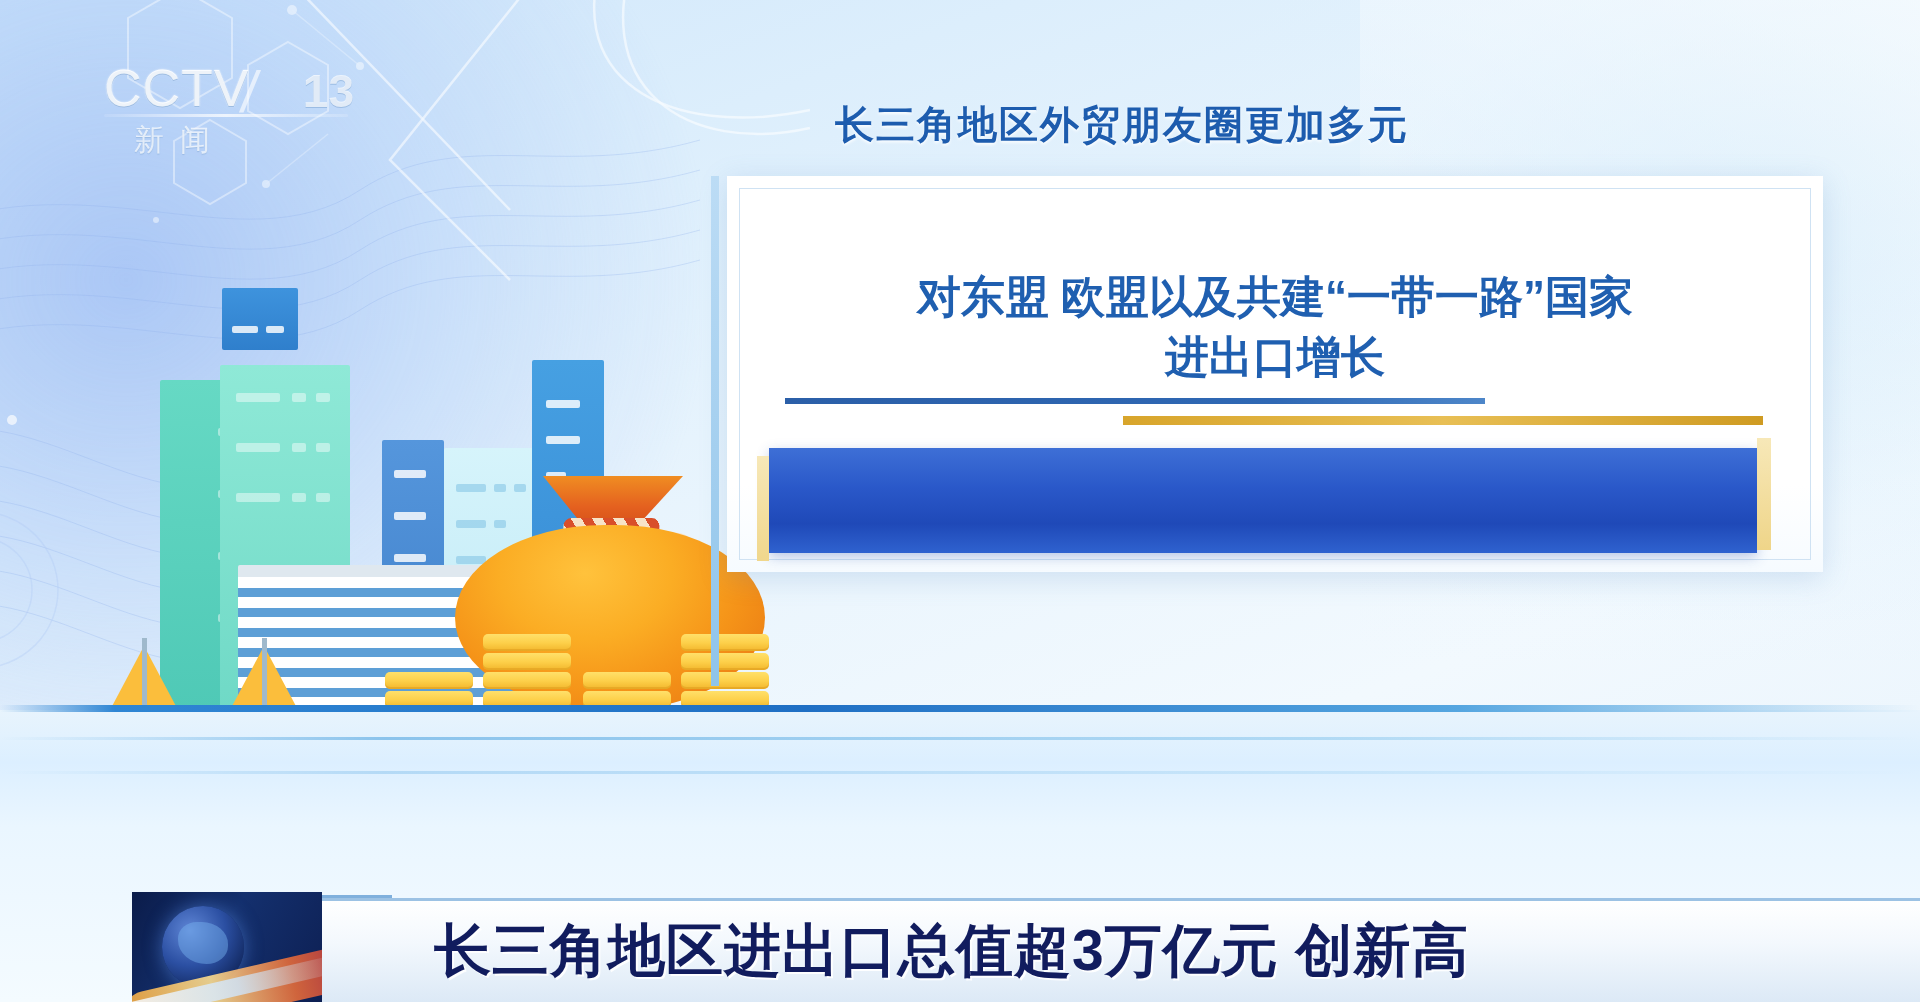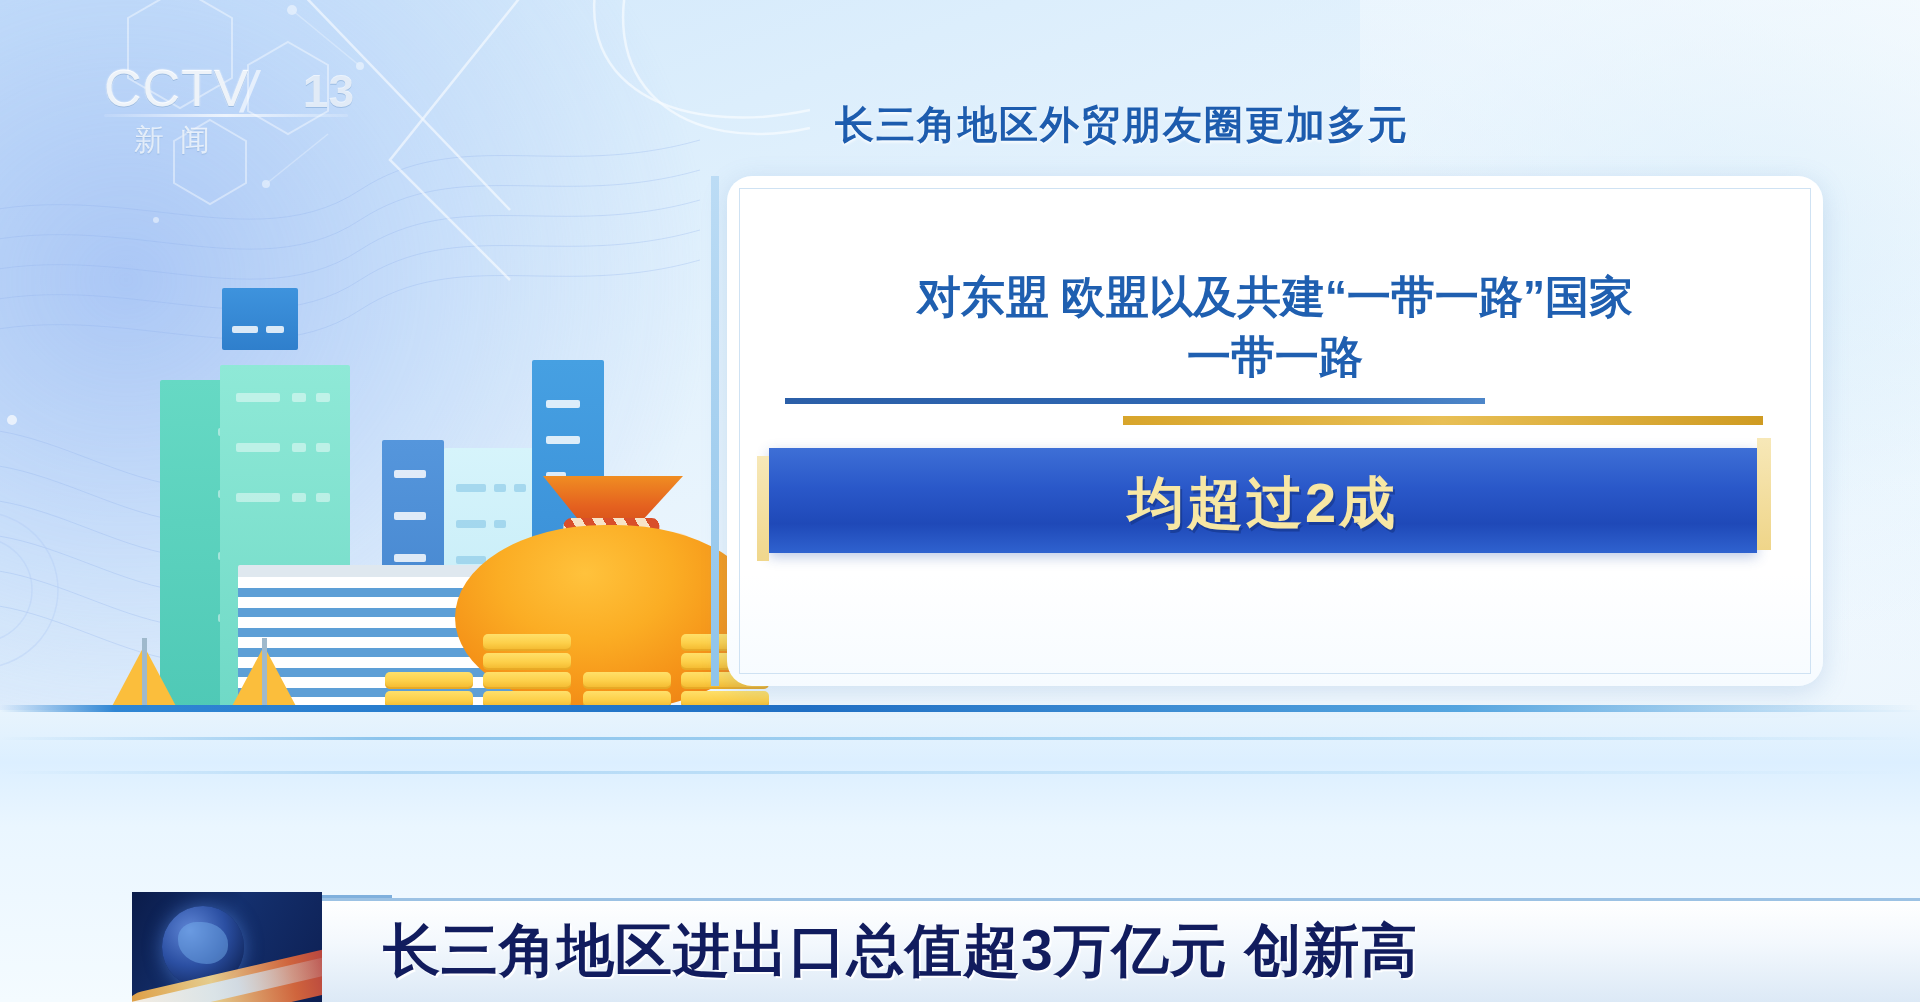--- a/index.html
+++ b/index.html
@@ -131,24 +131,23 @@
   
   .topline {
     position: absolute; left: 835px; top: 98px;
     font-size: 39px; font-weight: 700; letter-spacing: 2px;
     color: #1d5cae; white-space: nowrap;
     text-shadow: 0 2px 3px rgba(255,255,255,0.85);
   }
 
   
   .card {
-    position: absolute; left: 727px; top: 176px; width: 1096px; height: 510px;
+    position: absolute; left: 727px; top: 176px; width: 1096px; height: 396px;
     background: linear-gradient(180deg, #ffffff 0%, #ffffff 78%, #f6fbff 100%);
     box-shadow: 0 6px 26px rgba(90,140,195,0.22);
-    border-radius: 25px;
   }
   .card-inner {
     position: absolute; left: 12px; top: 12px; right: 12px; bottom: 12px;
     border: 1px solid #cfe2f3;
   }
   .card-lefttab {
     position: absolute; left: -16px; top: 0; width: 8px; height: 510px;
     background: linear-gradient(180deg, #bcdcf5, #8fc4ea);
   }
   .card-line1 {
@@ -229,21 +228,21 @@
     font-size: 27px; font-weight: 700; color: #ffffff; letter-spacing: 1px;
     text-shadow: 0 1px 2px rgba(0,0,0,0.4);
   }
   .lt-main {
     position: absolute; left: 322px; bottom: 0; width: 1598px; height: 104px;
     background: linear-gradient(180deg, #ffffff 0%, #f3f8fd 42%, #dce9f6 100%);
     border-top: 3px solid #9cc2e4;
     display: flex; align-items: center;
   }
   .lt-main-text {
-    margin-left: 61px;
+    margin-left: 112px;
     font-size: 57px; font-weight: 700; letter-spacing: 1px;
     color: #111c5e;
     text-shadow: 2px 2px 0 rgba(255,255,255,0.9);
     white-space: nowrap;
   }
   .lt-tick {
     position: absolute; left: 322px; bottom: 104px; width: 70px; height: 3px;
     background: #7fb0dd;
   }
 </style>
@@ -397,27 +396,26 @@
   <div class="ground-line" style="bottom:290px;"></div>
   <div class="ground-line2" style="bottom:262px;"></div>
   <div class="ground-line2" style="bottom:228px; opacity:0.5;"></div>
 
   <div class="topline">长三角地区外贸朋友圈更加多元</div>
 
   <div class="card">
     <div class="card-lefttab"></div>
     <div class="card-inner"></div>
     <div class="card-line1">对东盟 欧盟以及共建“一带一路”国家</div>
-    <div class="card-line2">一带一路</div>
+    <div class="card-line2">进出口增长</div>
     <div class="rule-blue"></div>
     <div class="rule-gold"></div>
     <div class="banner">
       <div class="banner-edge-l"></div>
       <div class="banner-edge-r"></div>
-      <div class="banner-text">均超过2成</div>
     </div>
   </div>
 
   <div class="lt">
     <div class="lt-main">
       <div class="lt-main-text">长三角地区进出口总值超3万亿元 创新高</div>
     </div>
     <div class="lt-tick"></div>
     <div class="lt-globe">
       <div class="orb"></div>

